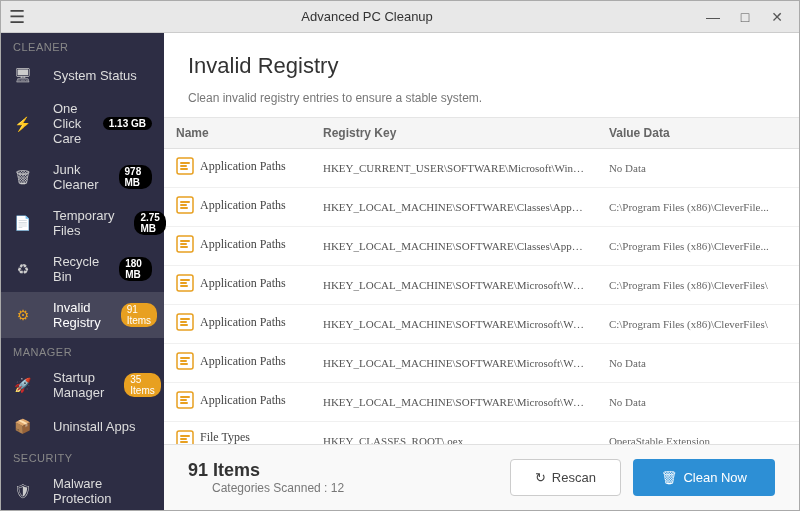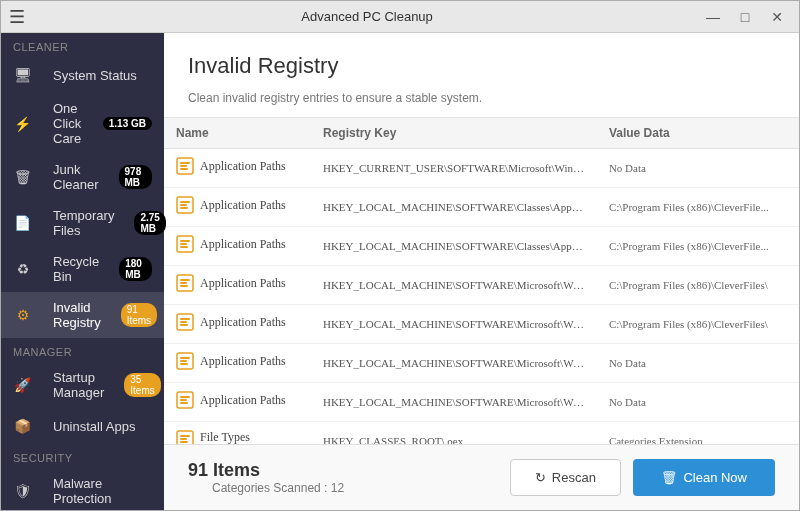--- a/index.html
+++ b/index.html
@@ -269,21 +269,21 @@
           <svg width="18" height="18" viewBox="0 0 18 18" fill="none" style="flex-shrink:0;">
             <rect x="1" y="1" width="16" height="16" rx="2" fill="#fff" stroke="#e8a020" stroke-width="1.5"></rect>
             <rect x="4" y="5" width="10" height="2" rx="1" fill="#e8a020"></rect>
             <rect x="4" y="8" width="7" height="2" rx="1" fill="#e8a020"></rect>
             <rect x="4" y="11" width="8" height="2" rx="1" fill="#e8a020"></rect>
           </svg>
           File Types
         </span>
       </td>
       <td style="color:#555;font-size:11px;">HKEY_CLASSES_ROOT\.oex</td>
-      <td style="color:#666;font-size:11px;">Categories.Extension</td>
+      <td style="color:#666;font-size:11px;">OperaStable.Extension</td>
     </tr>
             </tbody>
         </table>
       </div>
 
       <div class="content-footer">
         <div class="footer-info">
           <div class="items-count">91 Items</div>
           <div class="scanned">Categories Scanned : 12</div>
         </div>

